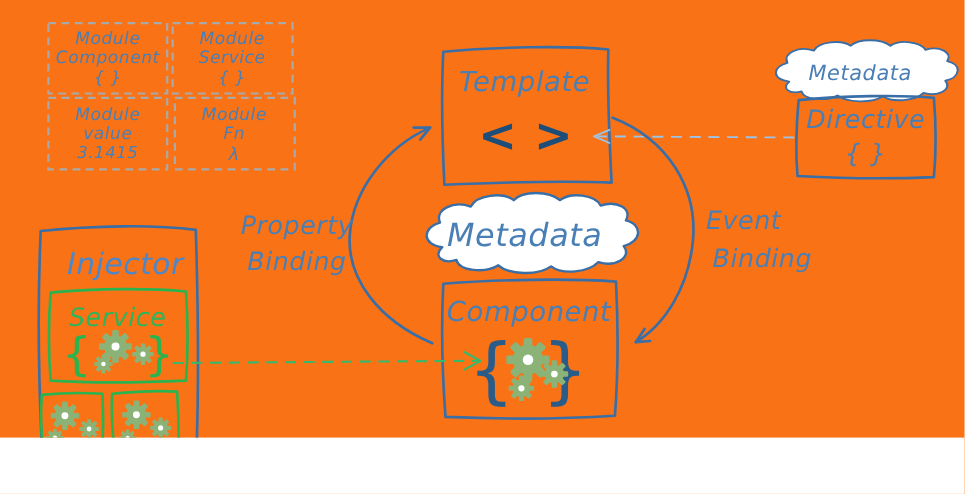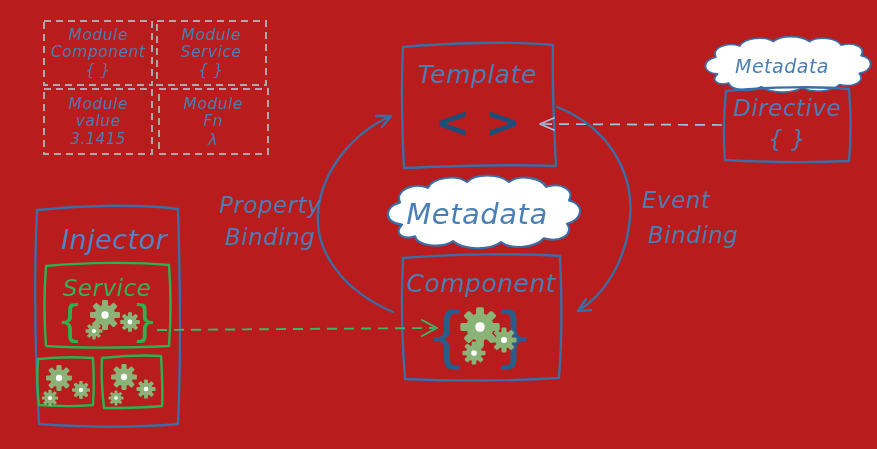--- a/index.html
+++ b/index.html
@@ -1,16 +1,16 @@
 <!DOCTYPE html>
 <html><head>
 <meta charset="utf-8">
 <style>
   html,body{margin:0;padding:0;background:#ffffff;}
-  .stage{position:relative;width:877px;height:449px;background:#b91c1c;overflow:hidden;}
+  .stage{position:relative;width:877px;height:398px;background:#f97316;overflow:hidden;}
   svg{display:block;}
   text{
     font-family:"DejaVu Sans", sans-serif;
     font-style:italic;
     letter-spacing:0.5px;
   }
   .blue-stroke{stroke:#3a6ea6;fill:none;stroke-width:2.4;stroke-linecap:round;stroke-linejoin:round;}
   .green-stroke{stroke:#2ab34f;fill:none;stroke-width:2.4;stroke-linecap:round;stroke-linejoin:round;}
   .gray-dashed{stroke:#a9a9a9;fill:none;stroke-width:2;stroke-dasharray:7 5;}
   .arc{stroke:#3a6ea6;fill:none;stroke-width:2.4;stroke-linecap:round;}

